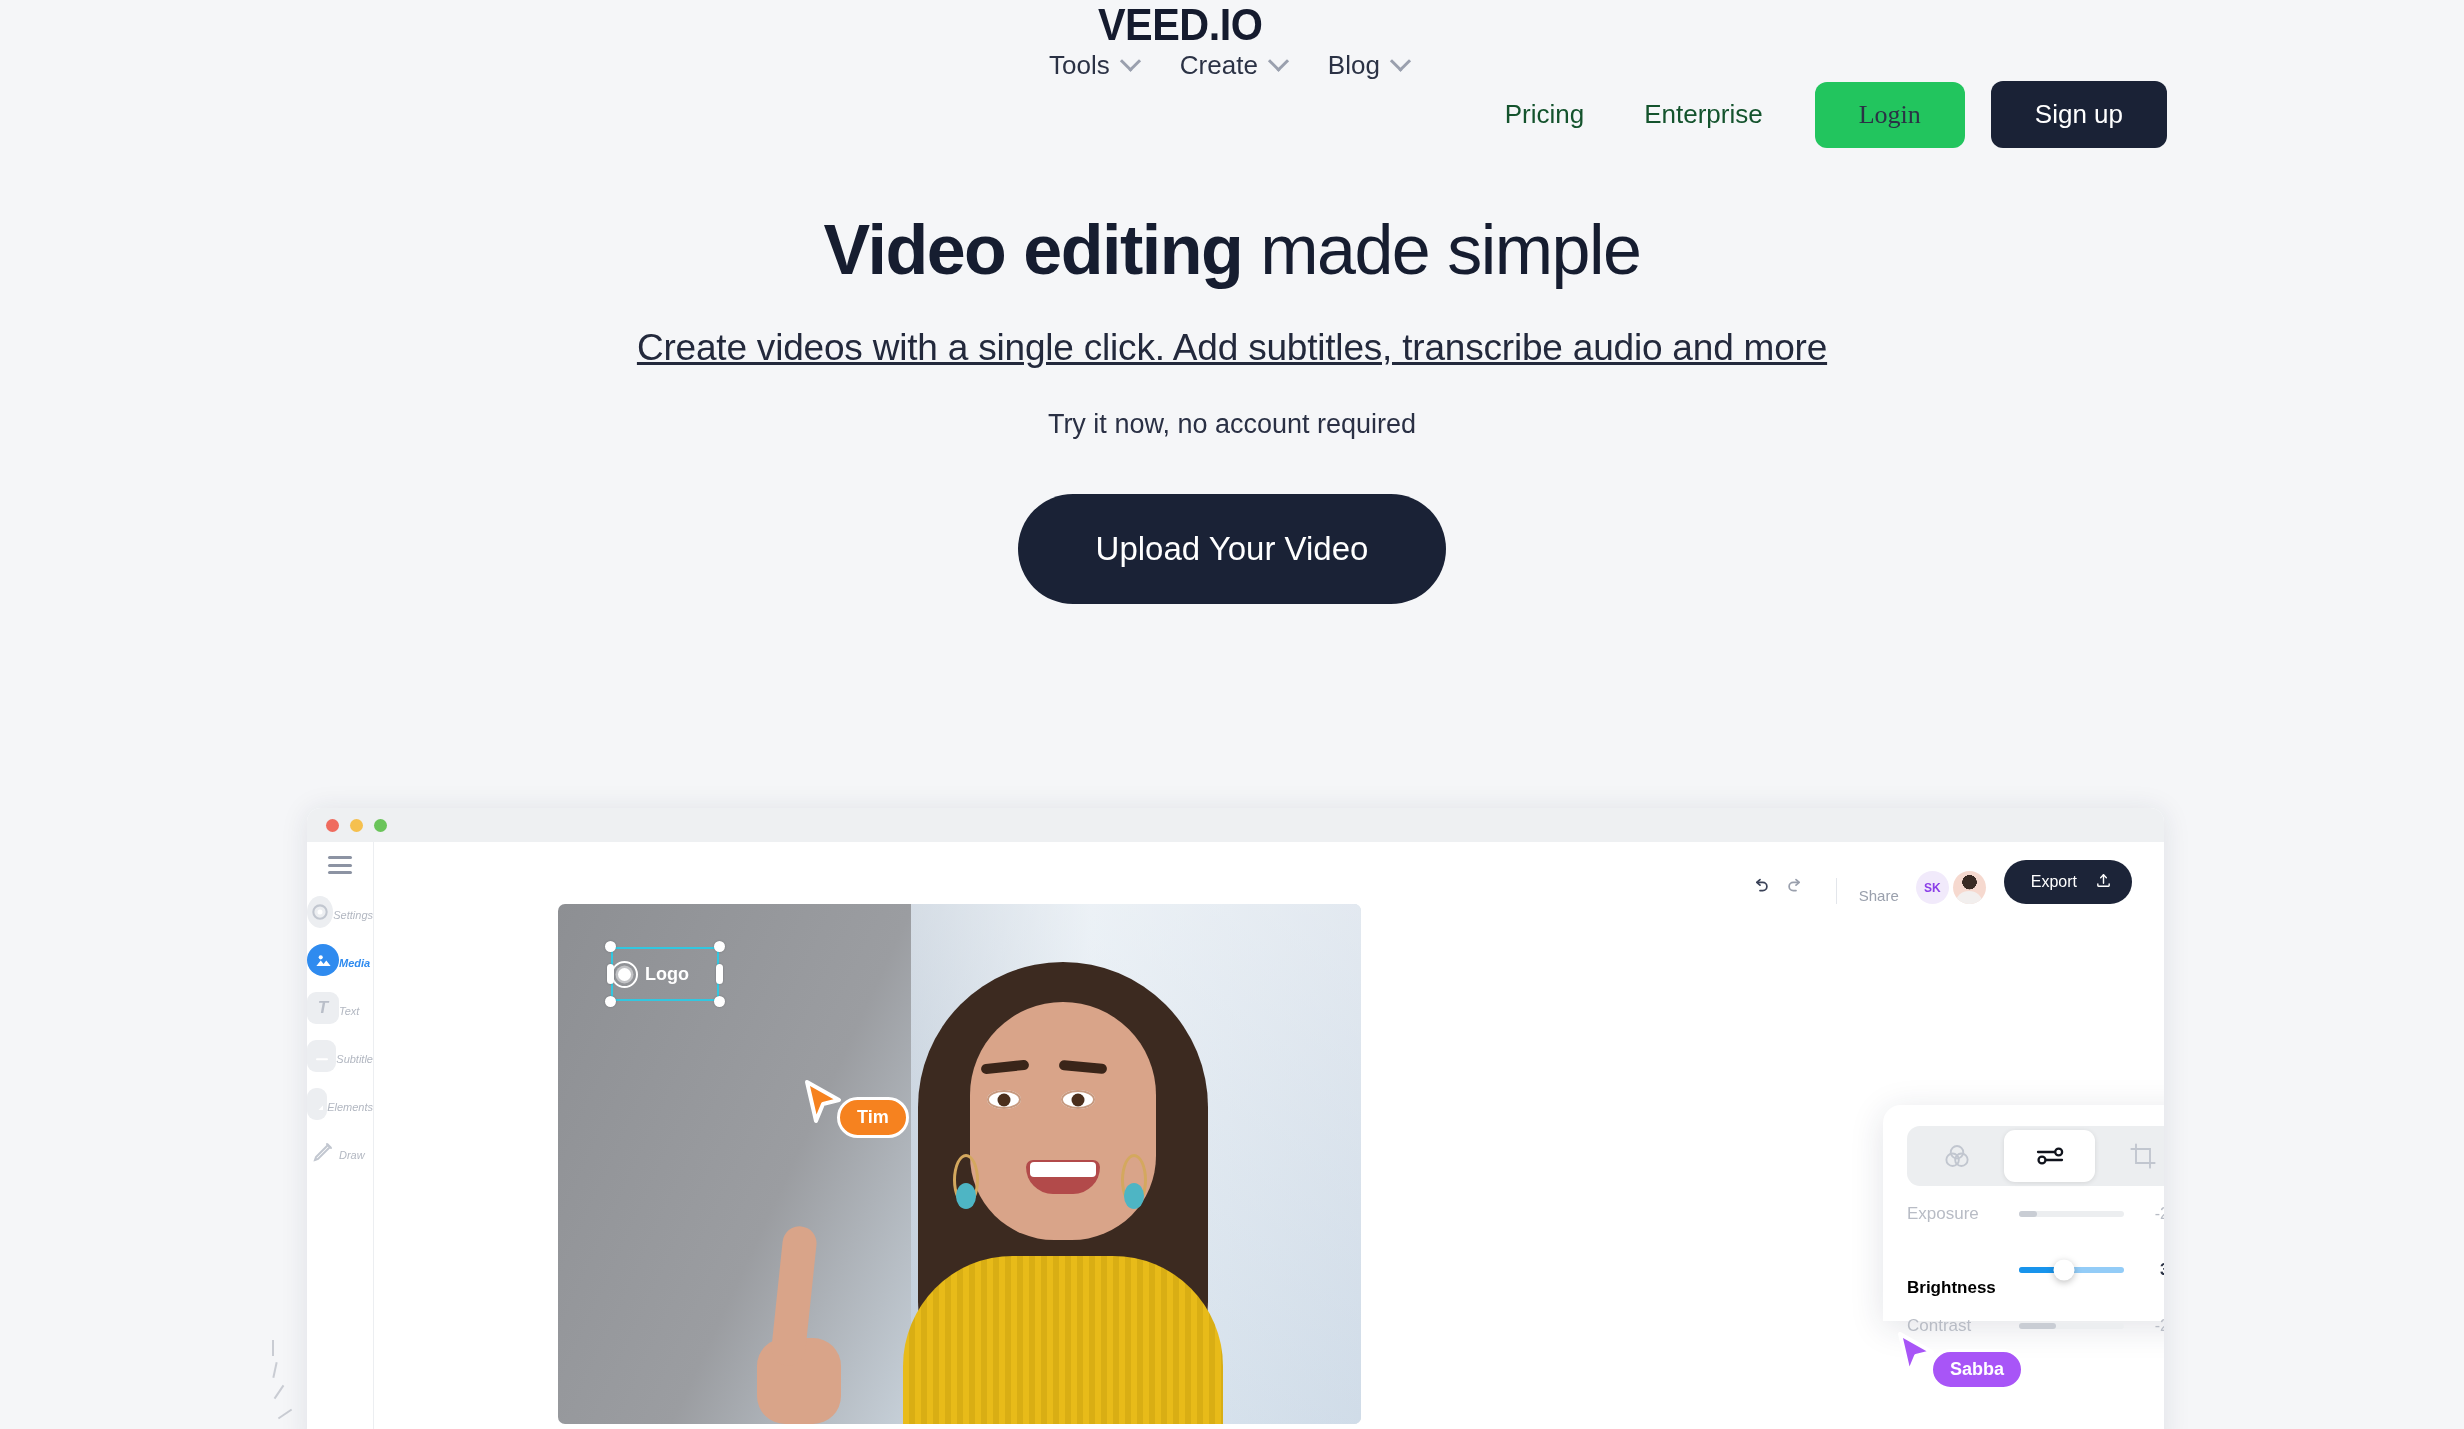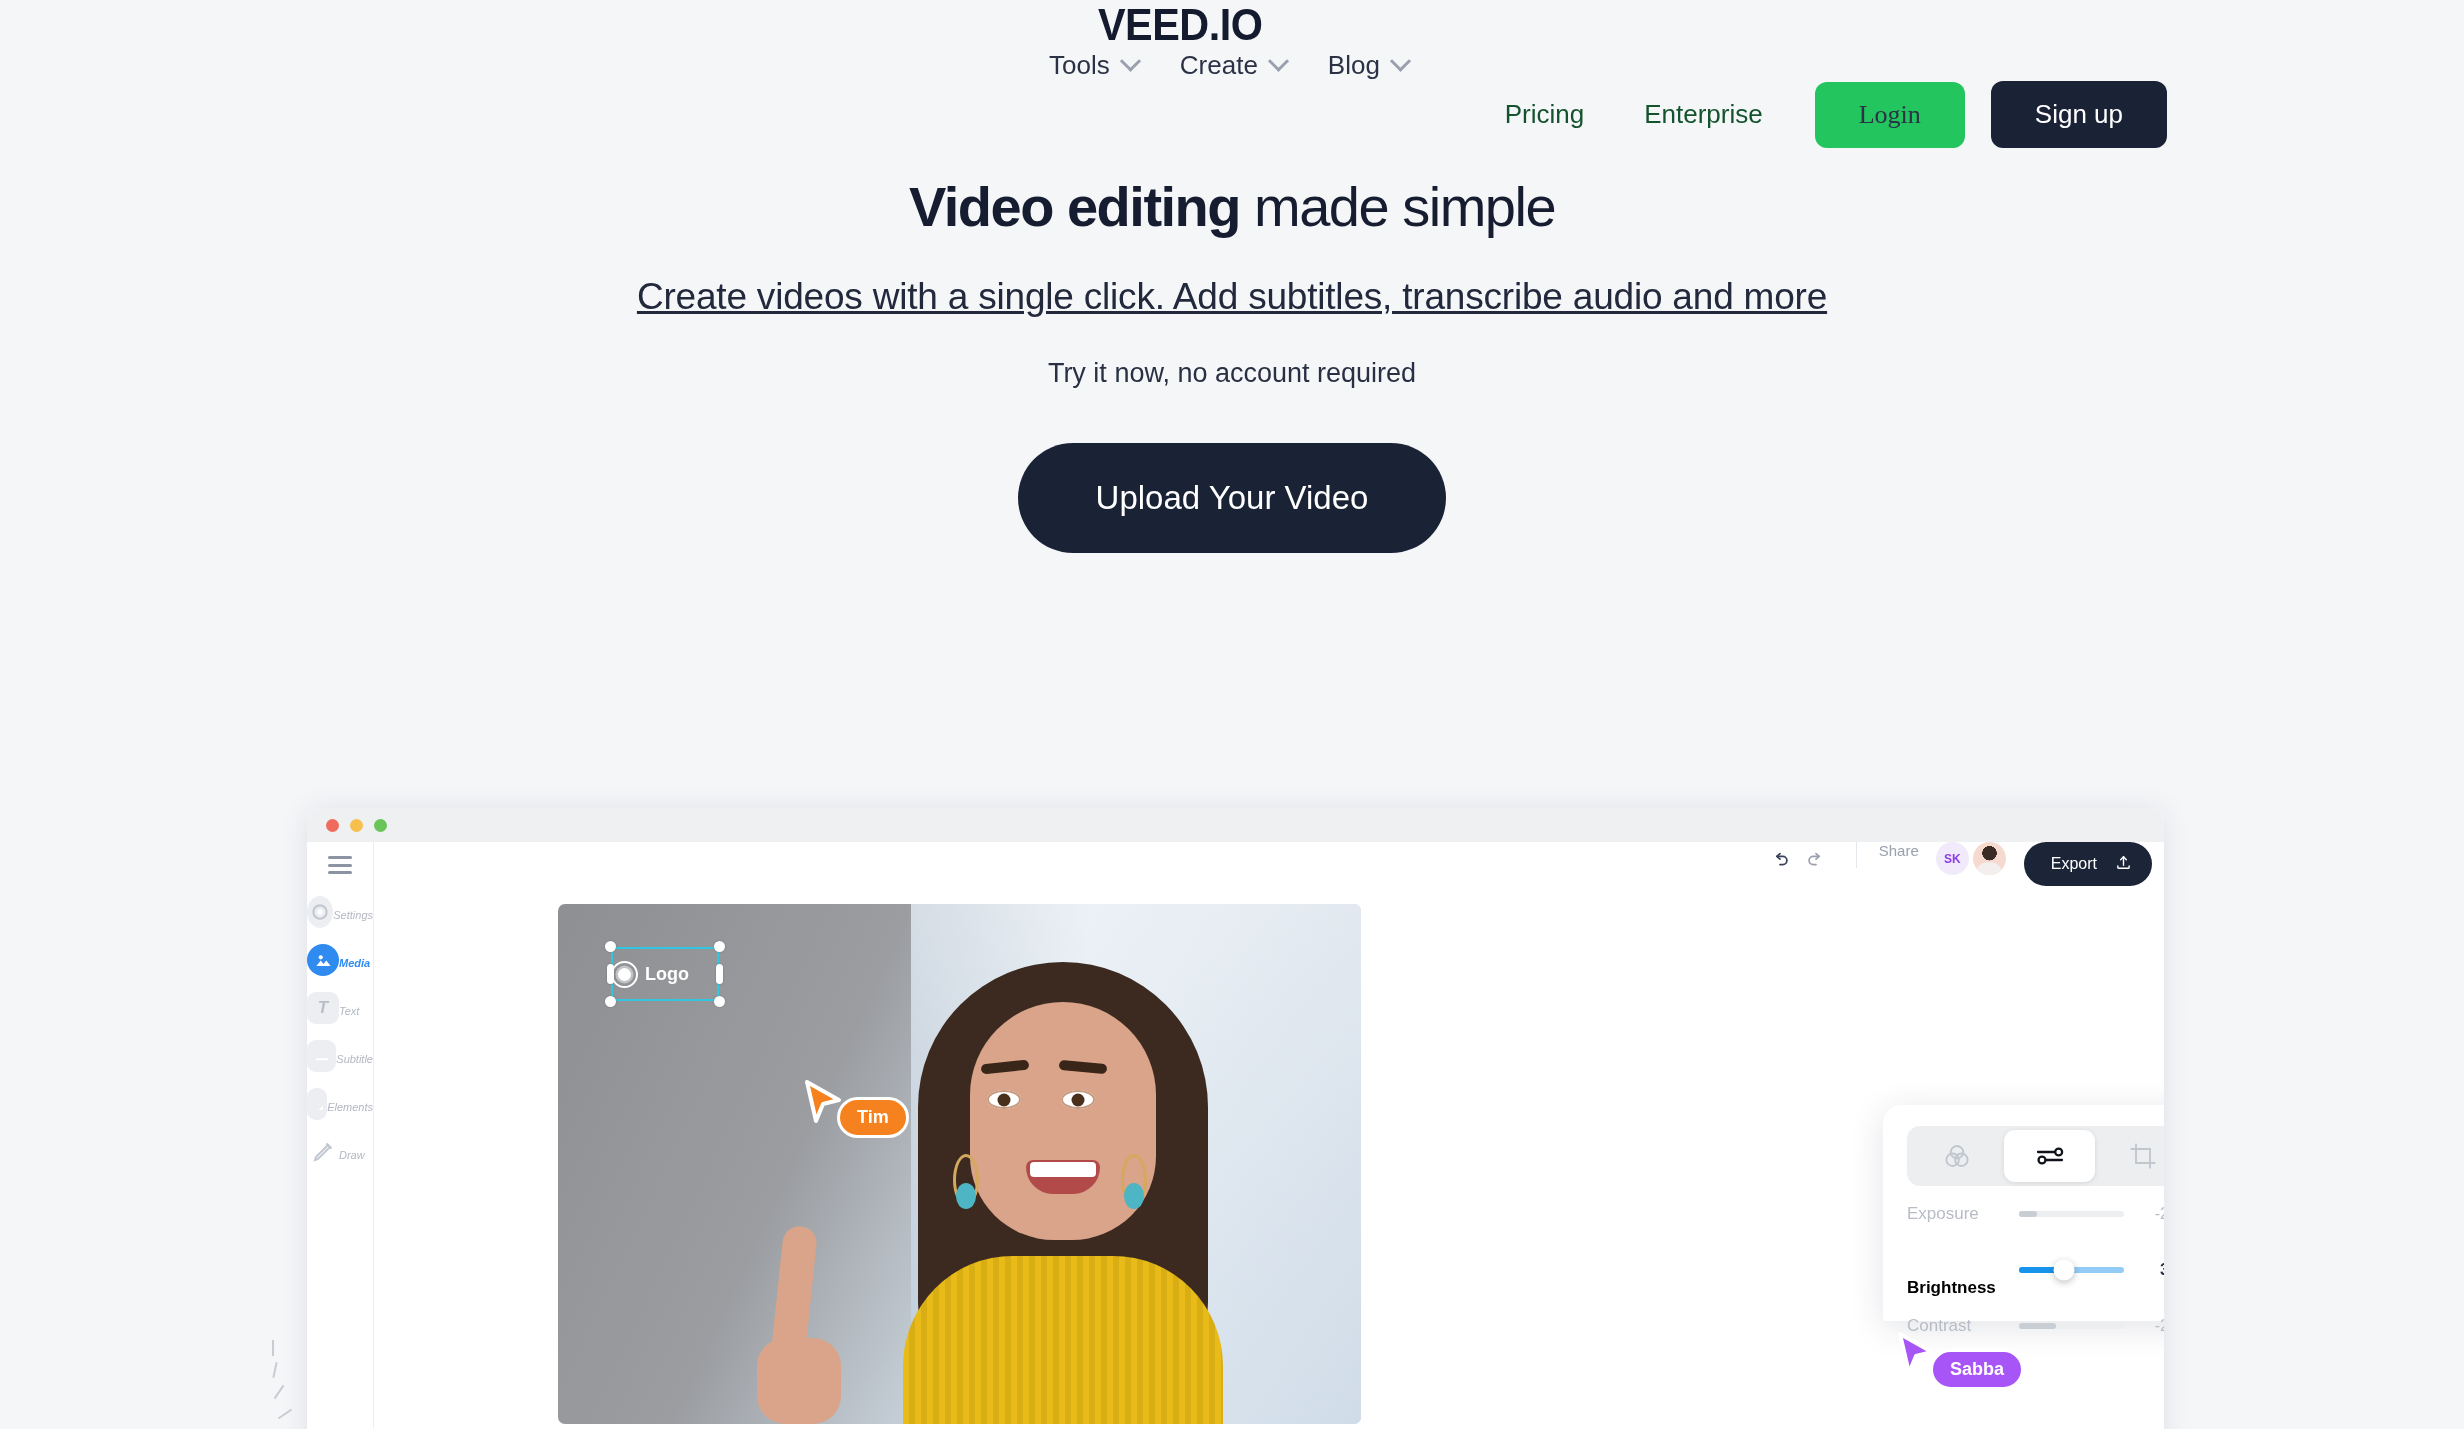--- a/index.html
+++ b/index.html
@@ -106,22 +106,22 @@
 
   
   .hero {
     position: absolute;
     top: 103px; left: 0;
     width: 2464px;
     text-align: center;
   }
 
   .hero-title {
-    margin-top: 73px;
-    font-size: 56px;
+    margin-top: 109px;
+    font-size: 70px;
     line-height: 1.1;
     color: #161d30;
     letter-spacing: -1.5px;
   }
   .hero-title .bold { font-weight: bold; }
   .hero-title .light { font-weight: normal; }
 
   .hero-sub {
     margin-top: 38px;
     font-size: 37px;
@@ -261,23 +261,23 @@
   
   .editor-main {
     flex: 1;
     position: relative;
     background: #fff;
   }
 
   .topbar {
     height: 62px;
     display: flex;
-    align-items: flex-start;
+    align-items: flex-end;
     justify-content: flex-end;
-    padding-right: 12px;
+    padding-right: 32px;
     gap: 0;
   }
   .undo, .redo {
     width: 36px; height: 36px;
     display:flex; align-items:center; justify-content:center;
     color: #3a4258;
     cursor: pointer;
   }
   .bar-sep {
     width: 1px; height: 26px; background: #e3e6eb; margin: 0 22px;

